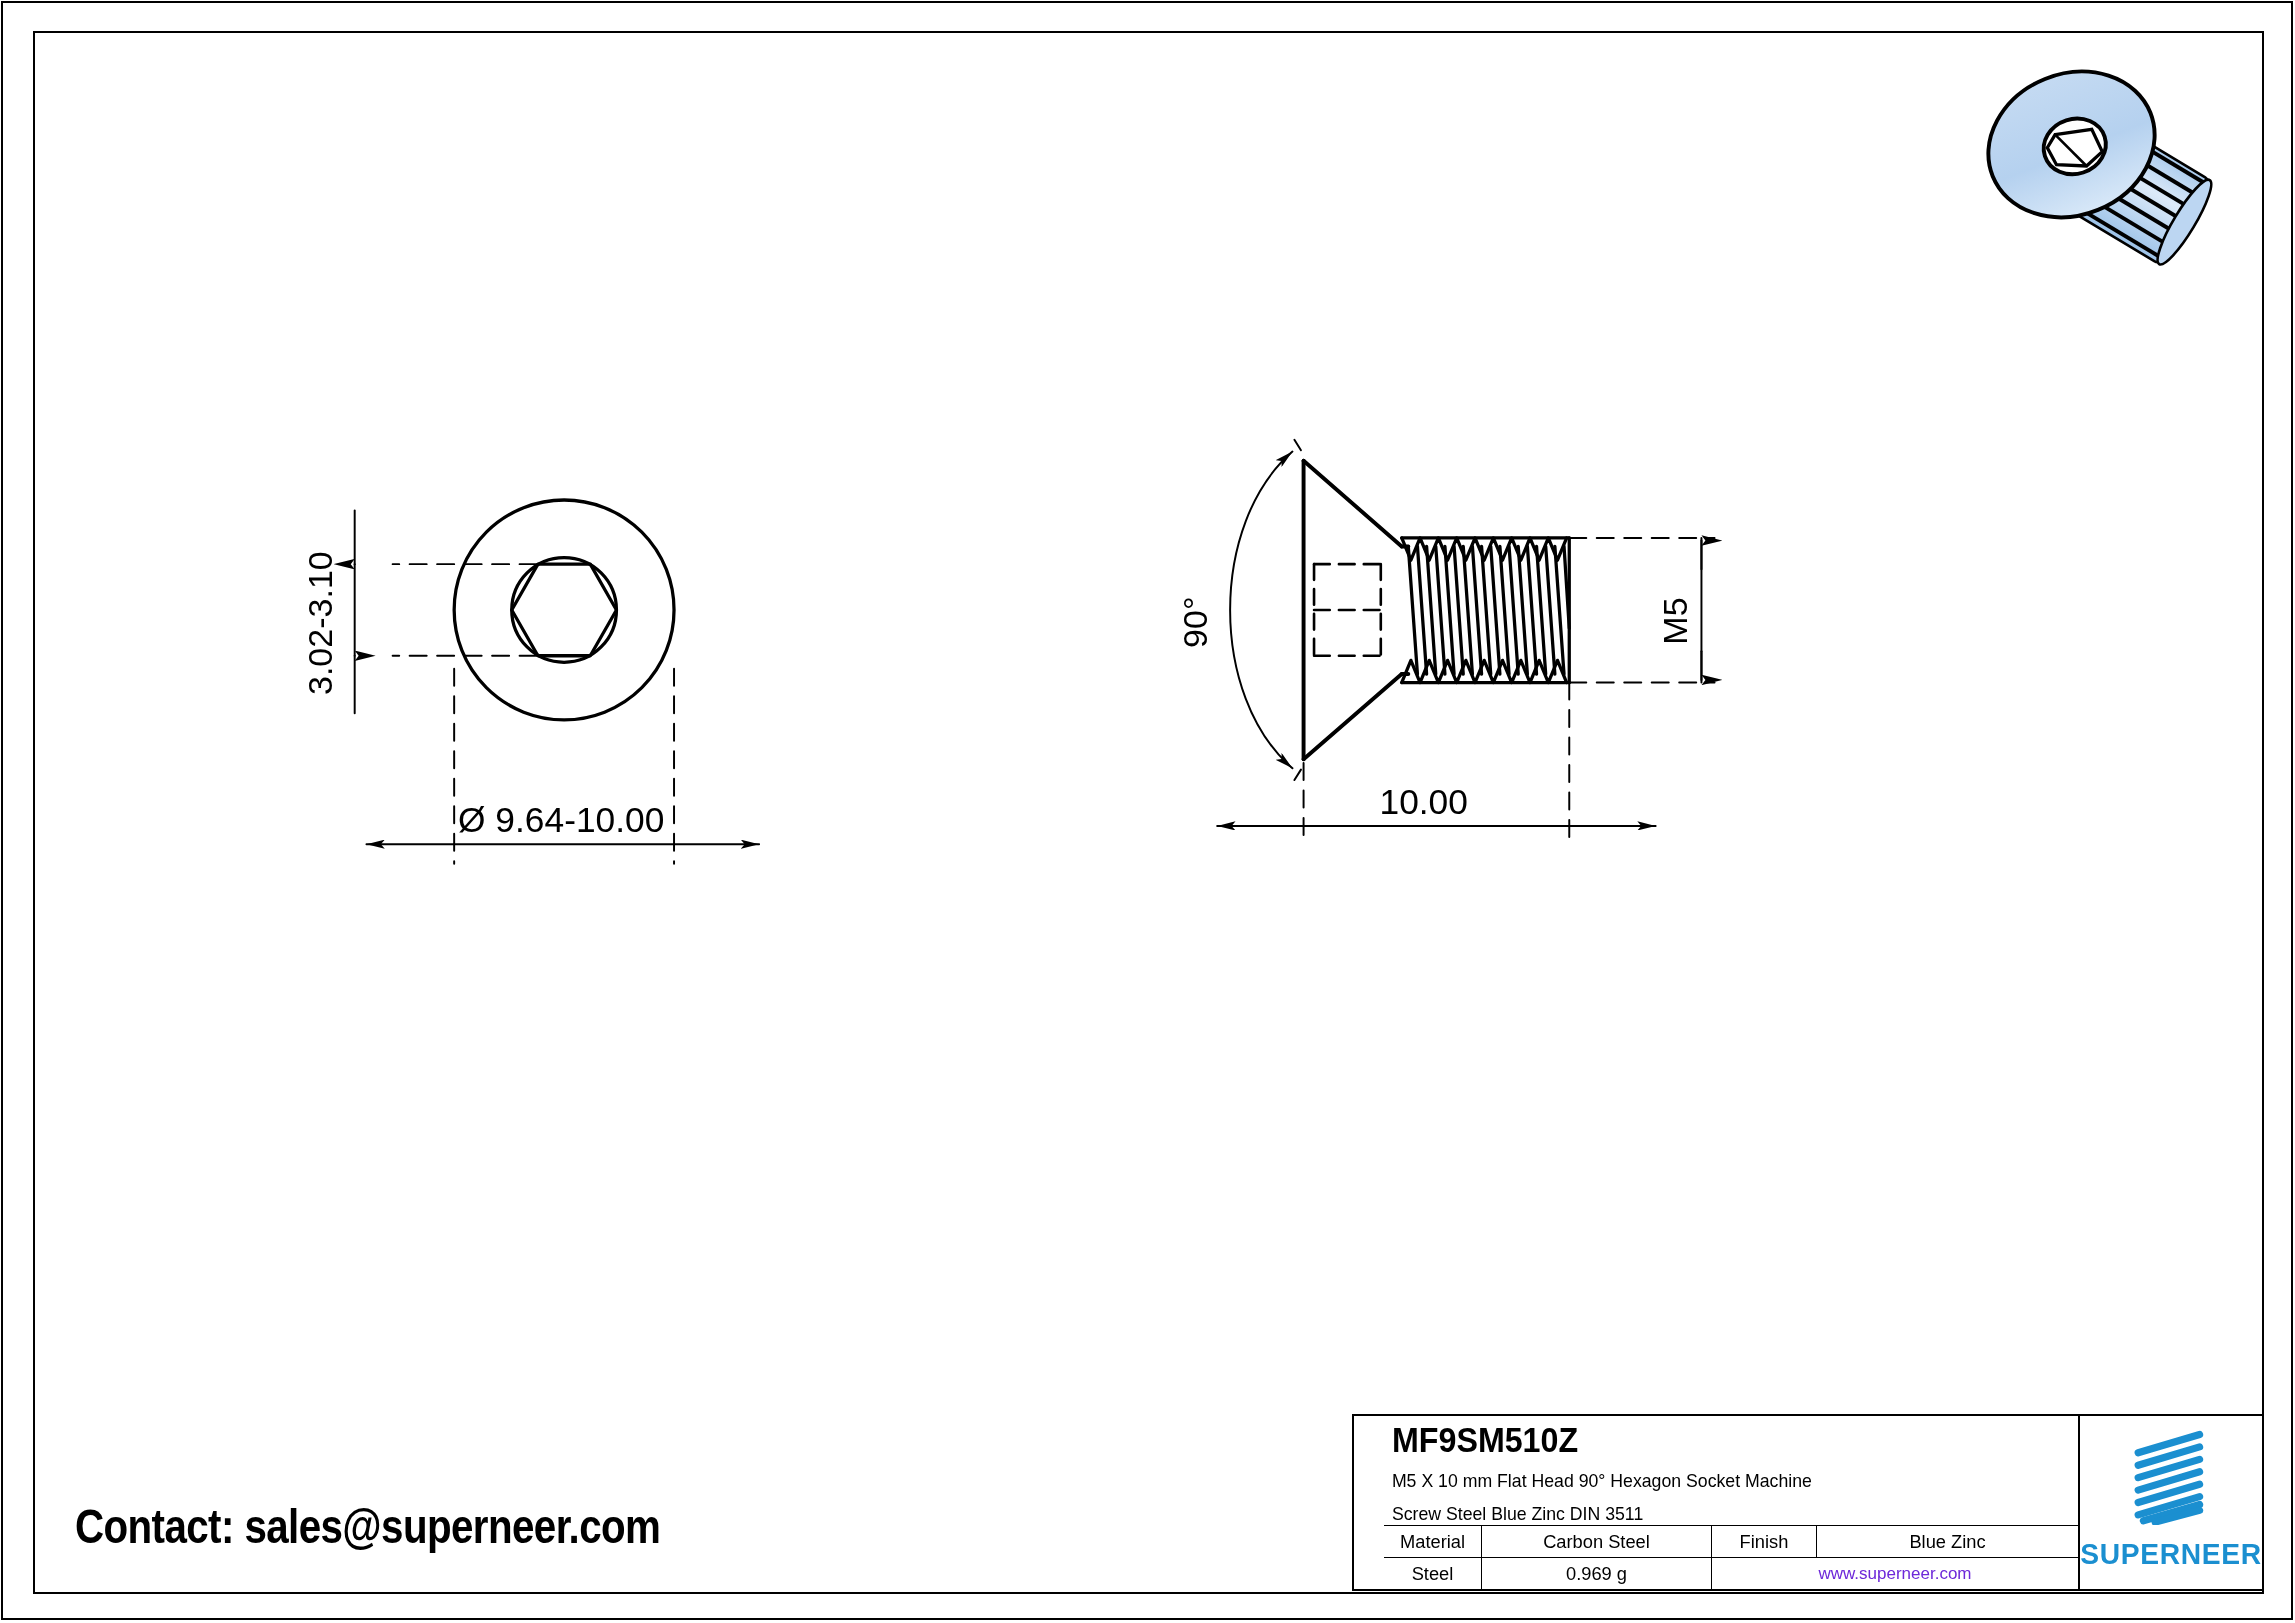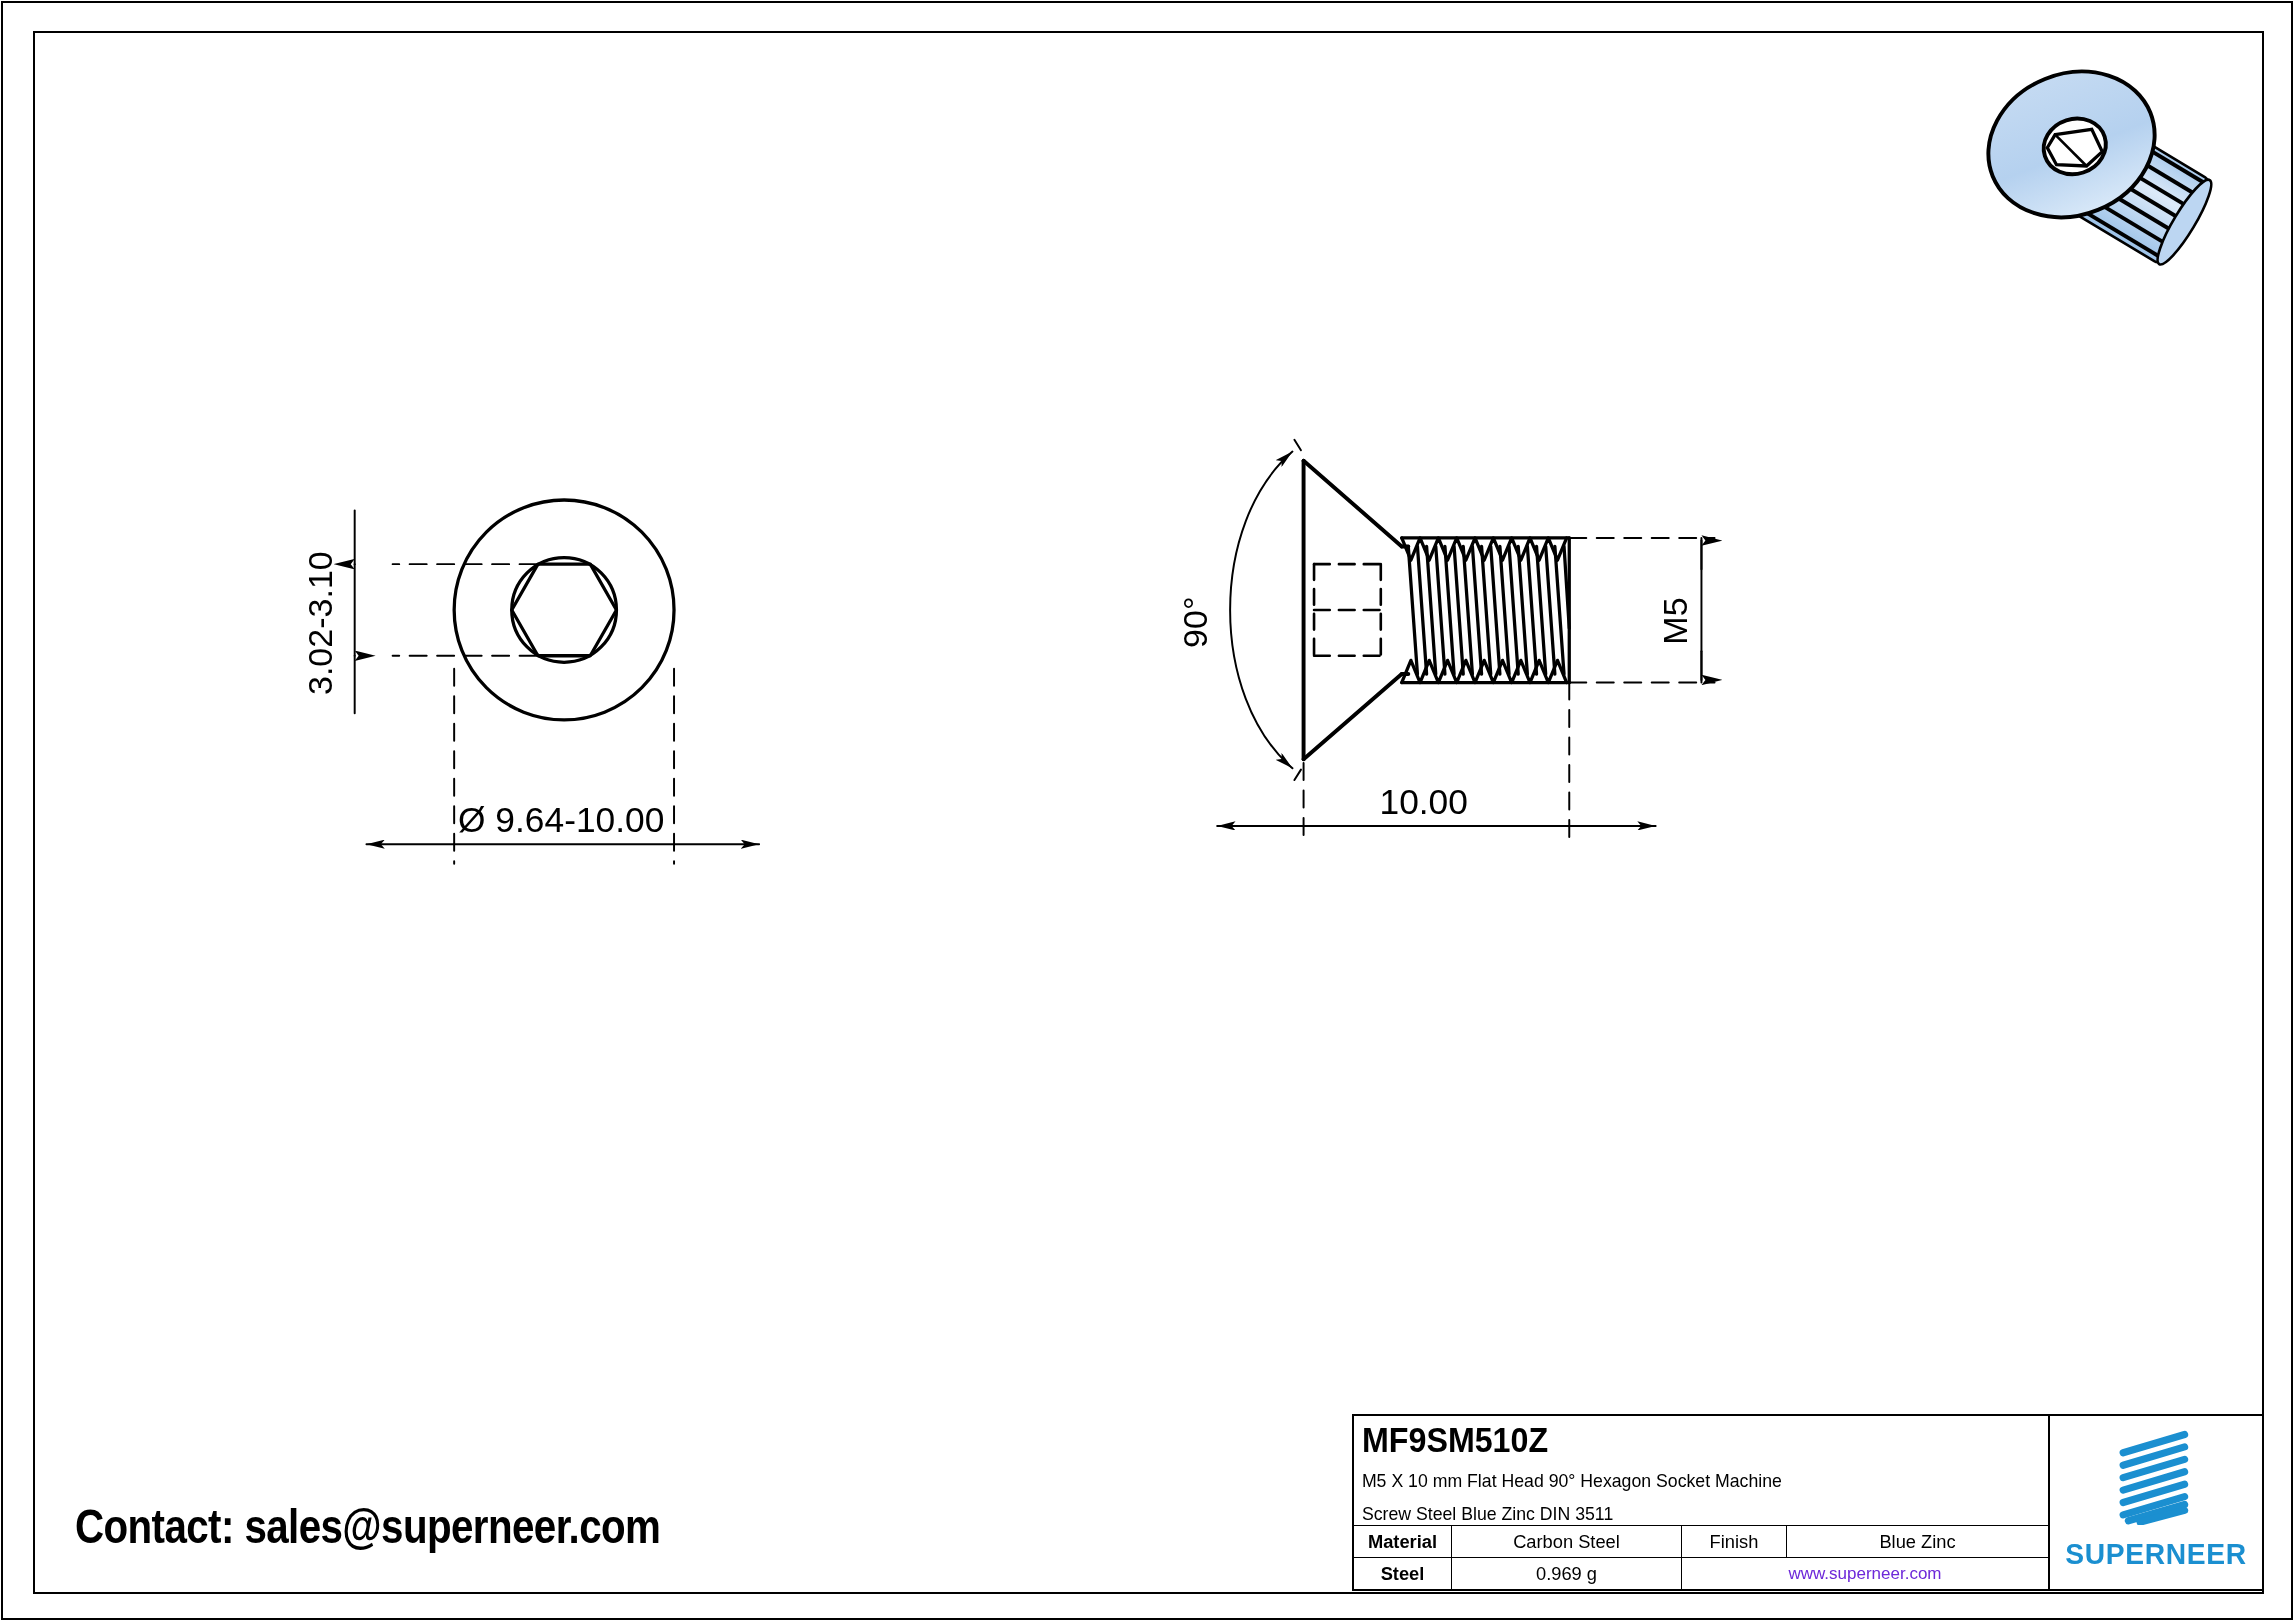--- a/index.html
+++ b/index.html
@@ -34,36 +34,37 @@
     font-family:"Liberation Sans","DejaVu Sans",sans-serif;
     transform:scaleX(0.84);transform-origin:left center;
     white-space:nowrap;
   }
 
   
   .titleblock{
     position:absolute;left:1352px;top:1414px;width:912px;height:177px;
     border:2px solid #000;box-sizing:border-box;display:flex;
     background:#fff;
+    padding-left:30px;
   }
   .tb-left{flex:0 0 696px;display:flex;flex-direction:column;border-right:2px solid #000;box-sizing:border-box;}
   .tb-head{flex:0 0 103px;padding:5.2px 0 0 7.9px;box-sizing:border-box;border-bottom:1.3px solid #000;}
   .tb-partno{
     font-size:35px;font-weight:bold;line-height:38px;letter-spacing:0px;
     transform:scaleX(0.92);transform-origin:left top;white-space:nowrap;
   }
   .tb-desc{font-size:17.7px;line-height:22px;white-space:nowrap;margin-top:11px;}
   .tb-rows{flex:1 1 auto;display:flex;flex-direction:column;}
   .tb-row{flex:1 1 50%;display:flex;align-items:stretch;}
   .tb-row:first-child{border-bottom:1.3px solid #000;}
   .cell{
     display:flex;align-items:center;justify-content:center;
     font-size:18.3px;box-sizing:border-box;
   }
-  .c-label{flex:0 0 98px;border-right:1.3px solid #000;font-weight:bold;}
+  .c-label{flex:0 0 98px;border-right:1.3px solid #000;}
   .c-val1{flex:0 0 230px;border-right:1.3px solid #000;}
   .c-label2{flex:0 0 105px;border-right:1.3px solid #000;}
   .c-val2{flex:1 1 auto;}
   .c-wide{flex:1 1 auto;}
   .link{color:#6d28d9;font-size:17px;}
   .tb-right{flex:1 1 auto;position:relative;display:flex;flex-direction:column;align-items:center;justify-content:flex-start;border-radius:15px;}
   .logo-mark{margin-top:13px;width:85px;height:96px;}
   .logo-word{
     font-size:30px;font-weight:bold;color:#1b8fd0;letter-spacing:0.7px;
     position:absolute;bottom:18.3px;left:50%;transform:translateX(-50%) scaleX(0.94);

